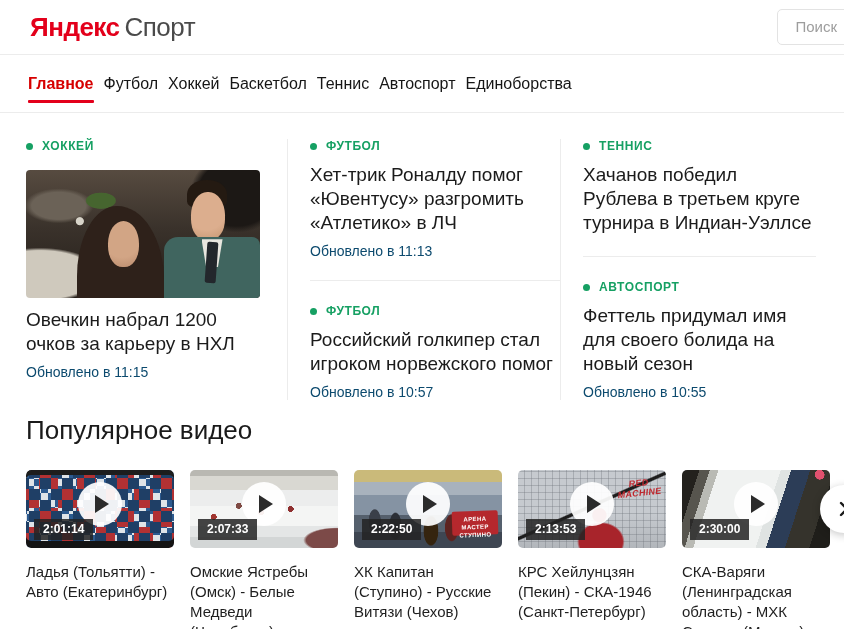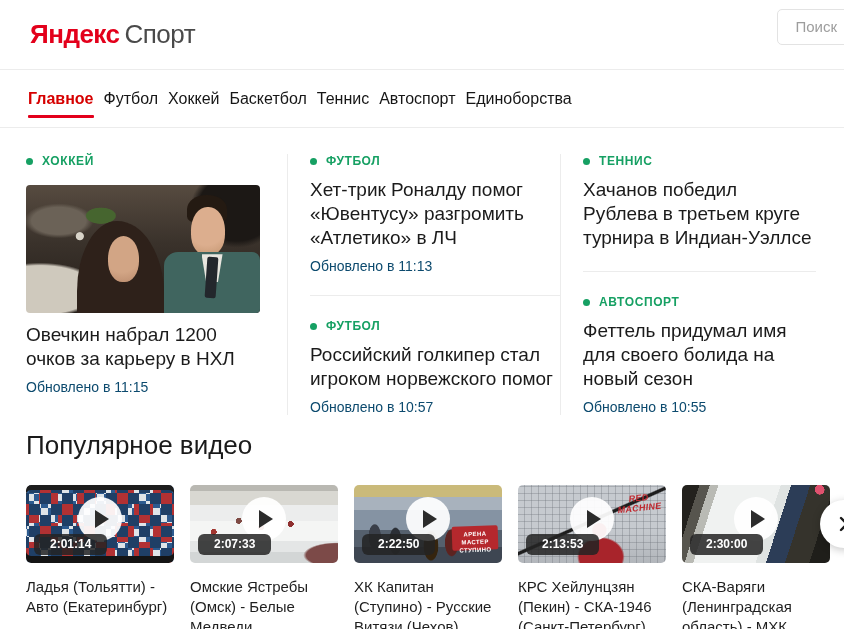--- a/index.html
+++ b/index.html
@@ -1,20 +1,20 @@
 <!DOCTYPE html>
 <html><head>
 <meta charset="utf-8">
 <style>
   * { margin:0; padding:0; box-sizing:border-box; }
   html,body { width:844px; height:629px; overflow:hidden; background:#fff;
     font-family:"Liberation Sans", sans-serif; color:#1b1b1b; }
 
   
-  .header-row { height:70px; border-bottom:1px solid #ececec; position:relative;
+  .header-row { height:55px; border-bottom:1px solid #ececec; position:relative;
     display:flex; align-items:center; padding-left:30px; }
   .logo { font-size:26px; letter-spacing:-0.5px; cursor:pointer; }
   .logo .l1 { color:#e3001b; font-weight:700; }
   .logo .l2 { color:#4a4a4a; font-weight:300; margin-left:5px; }
   .search-btn { position:absolute; right:-16px; top:9px; padding:8px 22px 9px 17px;
     border:1px solid #e3e3e3; border-radius:5px; background:#fff; color:#9d9d9d;
     font-size:15px; font-family:inherit; cursor:pointer; }
 
   
   .tabs { display:flex; gap:10px; padding:20px 28px 0; border-bottom:1px solid #ececec; }
@@ -68,21 +68,21 @@
     border-radius:2px; transform:rotate(4deg); }
 
   
   .videos { margin-top:16px; }
   .videos h2 { font-size:26px; line-height:28px; font-weight:400; color:#1a1a1a; }
   .video-row { display:flex; gap:16px; margin-top:26px; position:relative; }
   .card { width:148px; cursor:pointer; }
   .thumb { width:148px; height:78px; border-radius:5px; position:relative; overflow:hidden; }
   .v-title { margin-top:14px; font-size:15px; line-height:20px; color:#1f1f1f; }
   .duration { position:absolute; left:8px; bottom:8px; background:rgba(35,35,35,0.85);
-    color:#fff; font-size:12px; font-weight:700; padding:3px 16px 4px; border-radius:6px; }
+    color:#fff; font-size:12px; font-weight:700; padding:3px 9px 4px; border-radius:0; }
   .play-btn { position:absolute; left:50%; top:44%; transform:translate(-50%,-50%);
     width:44px; height:44px; border-radius:50%; background:rgba(255,255,255,0.93);
     display:flex; align-items:center; justify-content:center; cursor:pointer; }
   .play-tri { width:0; height:0; border-left:14px solid #2b2b2b;
     border-top:9px solid transparent; border-bottom:9px solid transparent; margin-left:4px; }
 
   .t1 { background-color:#dfe4e8;
     background-image:
       repeating-conic-gradient(#1f3f66 0 25%, transparent 0 50%),
       repeating-conic-gradient(#b23133 0 25%, transparent 0 50%),

